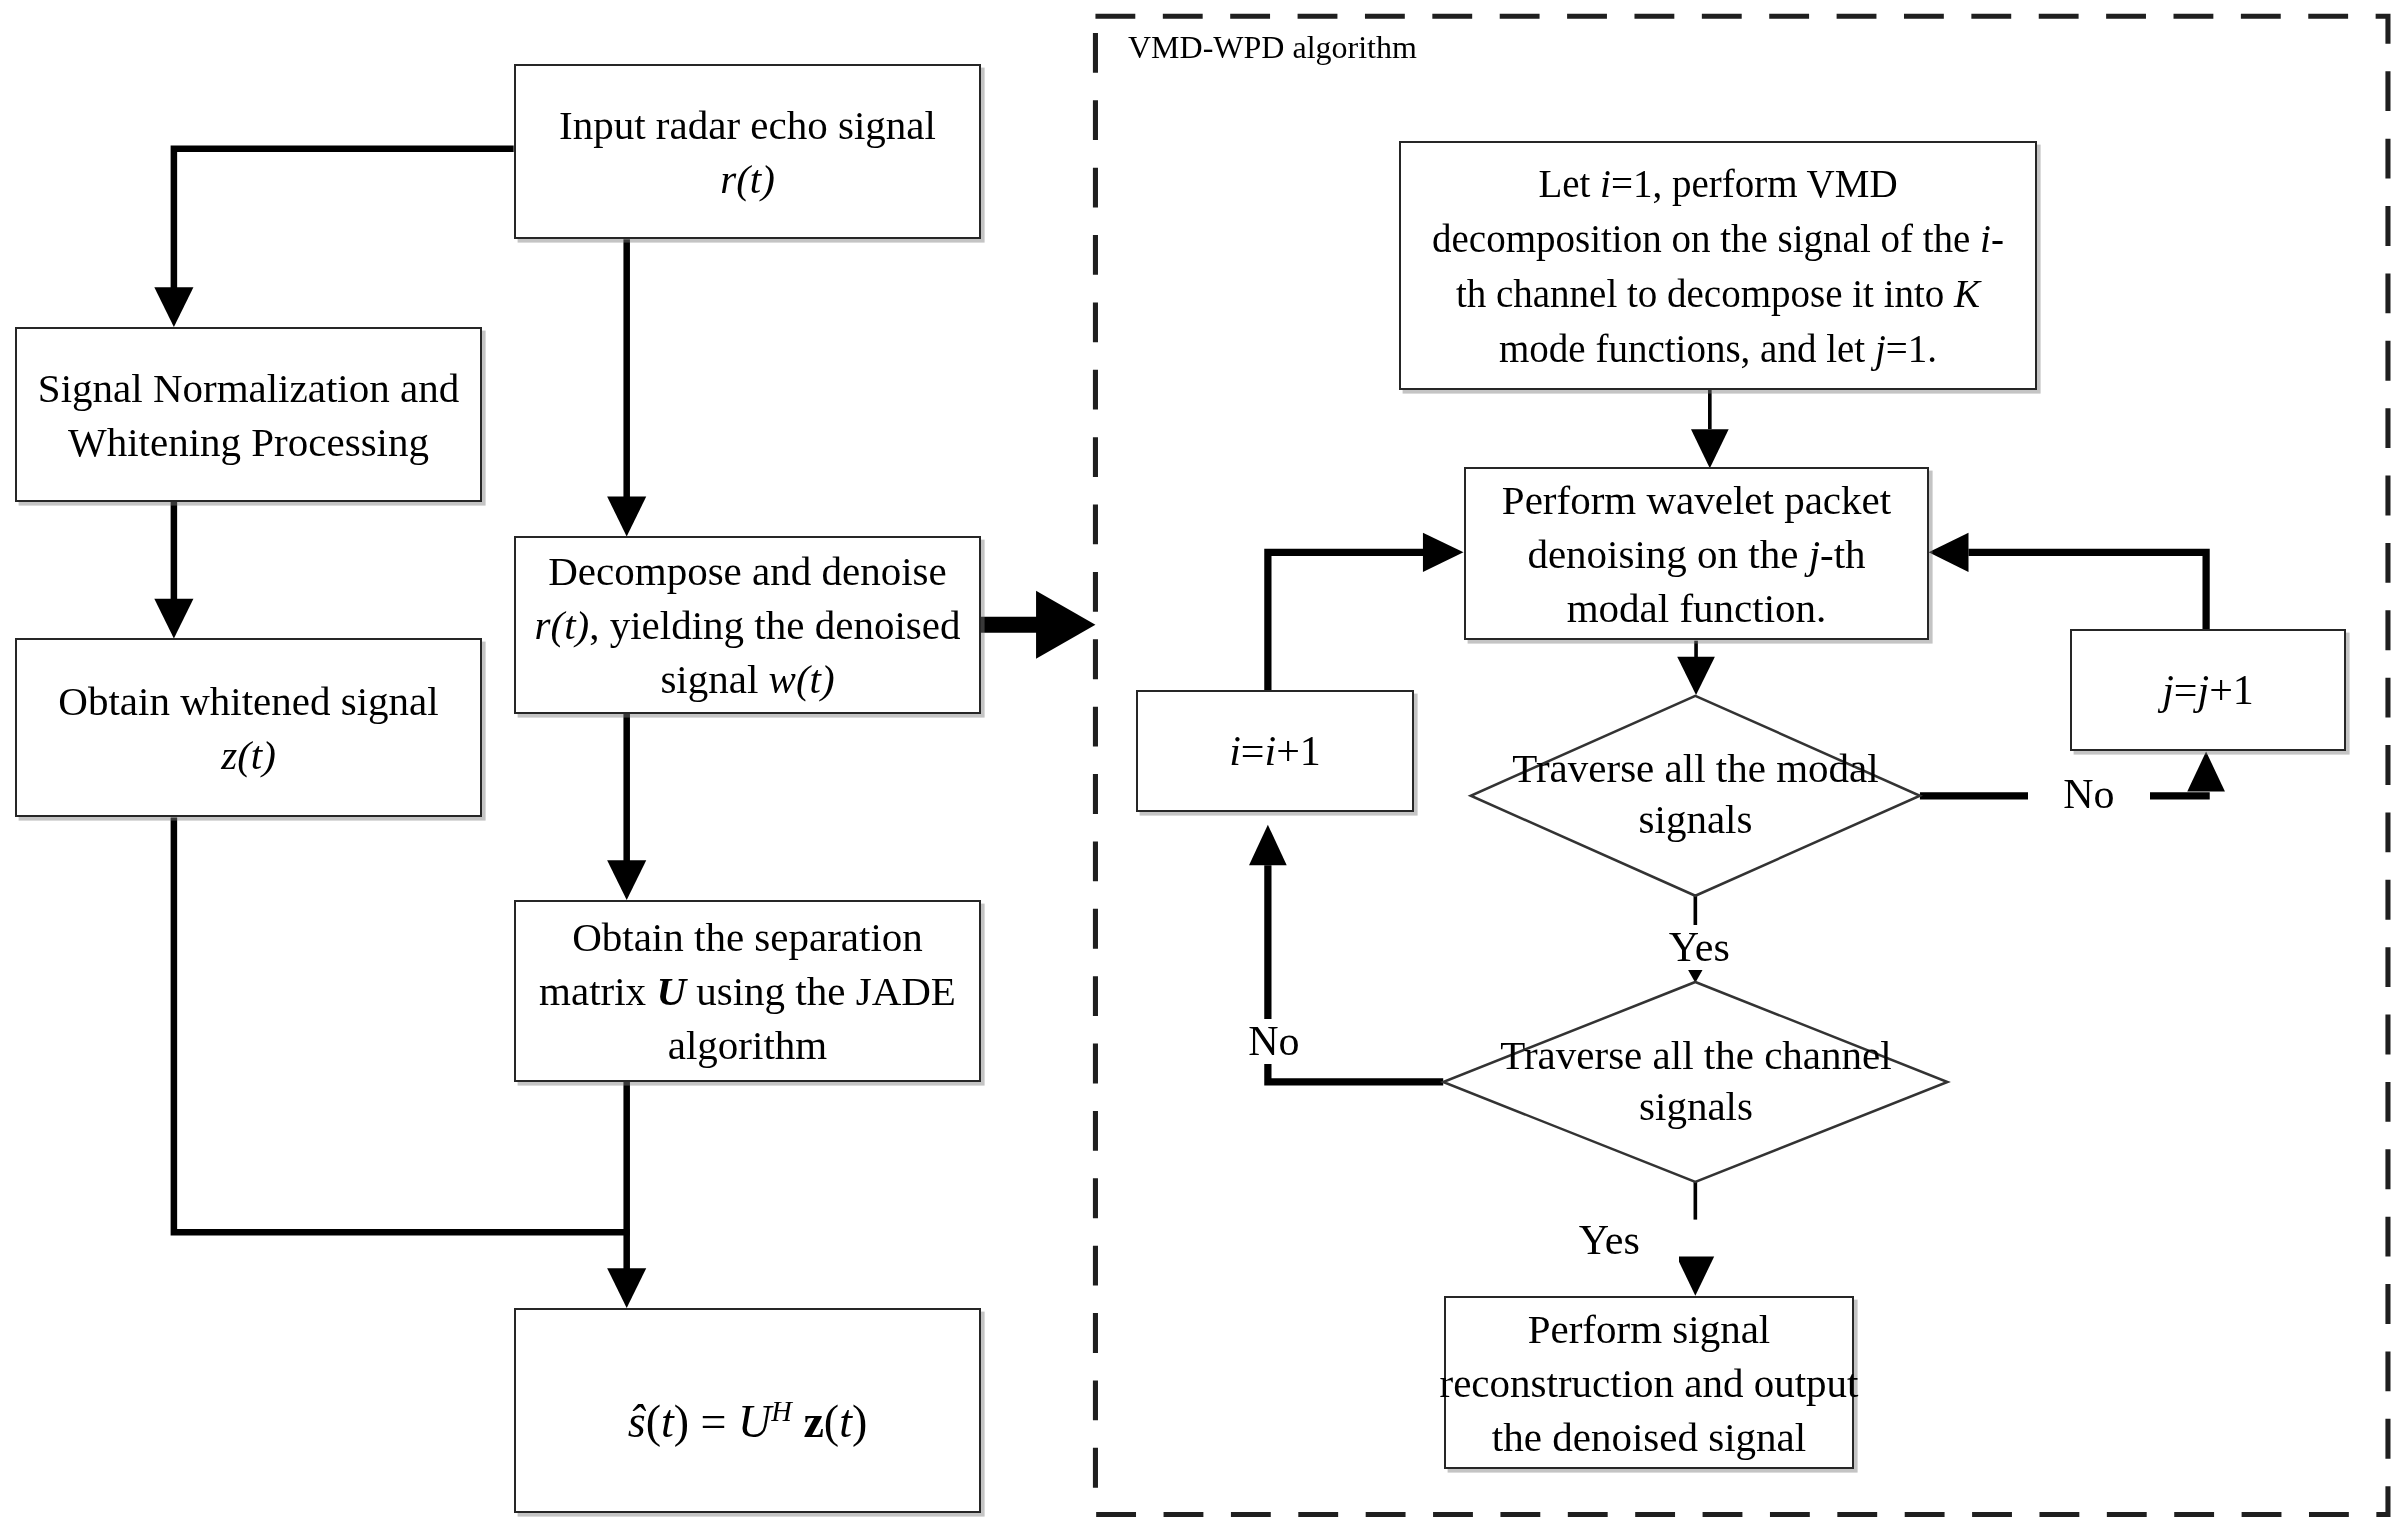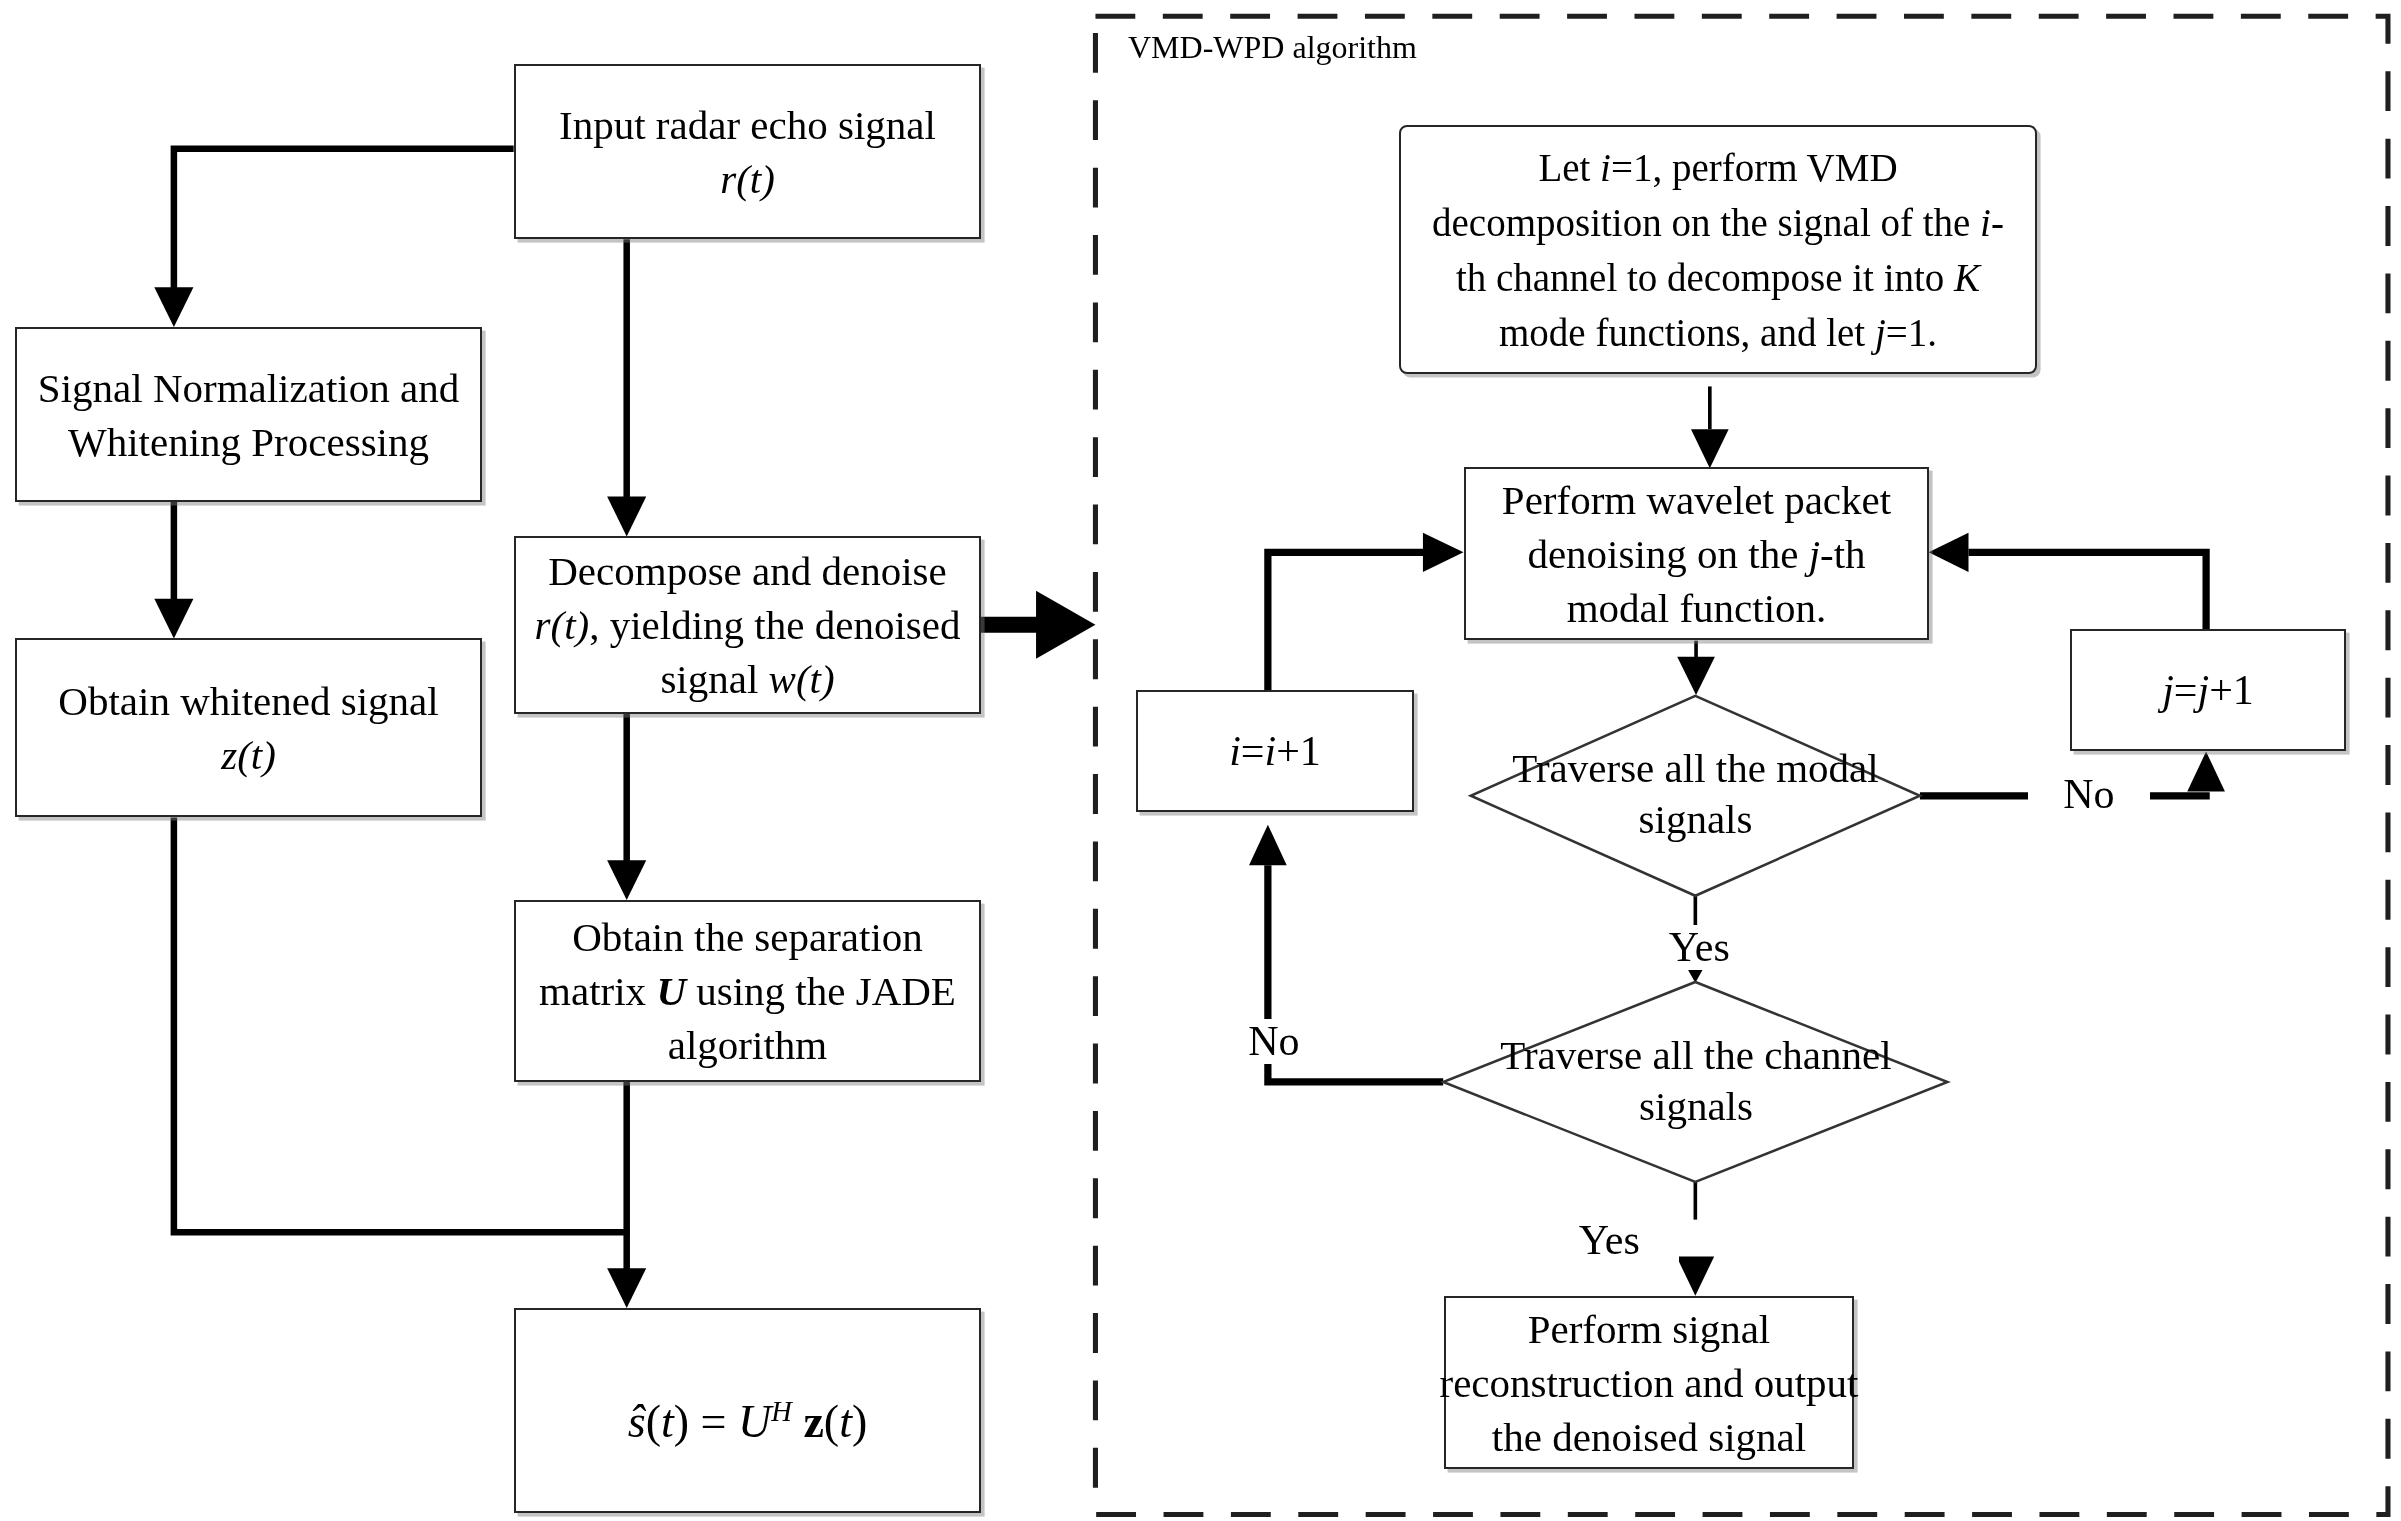--- a/index.html
+++ b/index.html
@@ -106,21 +106,21 @@
   <div class="box" style="left:514px;top:900px;width:467px;height:182px;">
     <div class="ln"><span class="sg-n">Obtain the separation</span></div>
     <div class="ln"><span class="sg-n">matrix </span><span class="sg-bi">U</span><span class="sg-n"> using the JADE</span></div>
     <div class="ln"><span class="sg-n">algorithm</span></div>
   </div>
 
   <div class="box" style="left:514px;top:1308px;width:467px;height:205px;">
     <div class="ln formula"><span class="sg-i">ŝ</span><span class="sg-n">(</span><span class="sg-i">t</span><span class="sg-n">) = </span><span class="sg-i">U</span><span class="sg-supi">H</span><span class="sg-n"> </span><span class="sg-b">z</span><span class="sg-n">(</span><span class="sg-i">t</span><span class="sg-n">)</span></div>
   </div>
 
-  <div class="box small" style="left:1399px;top:125px;width:638px;height:249px;border-radius:8px;">
+  <div class="box small" style="left:1399px;top:141px;width:638px;height:249px;">
     <div class="ln"><span class="sg-n">Let </span><span class="sg-i">i</span><span class="sg-n">=1, perform VMD</span></div>
     <div class="ln"><span class="sg-n">decomposition on the signal of the </span><span class="sg-i">i</span><span class="sg-n">-</span></div>
     <div class="ln"><span class="sg-n">th channel to decompose it into </span><span class="sg-i">K</span></div>
     <div class="ln"><span class="sg-n">mode functions, and let </span><span class="sg-i">j</span><span class="sg-n">=1.</span></div>
   </div>
 
   <div class="box" style="left:1464px;top:467px;width:465px;height:173px;">
     <div class="ln"><span class="sg-n">Perform wavelet packet</span></div>
     <div class="ln"><span class="sg-n">denoising on the </span><span class="sg-i">j</span><span class="sg-n">-th</span></div>
     <div class="ln"><span class="sg-n">modal function.</span></div>

